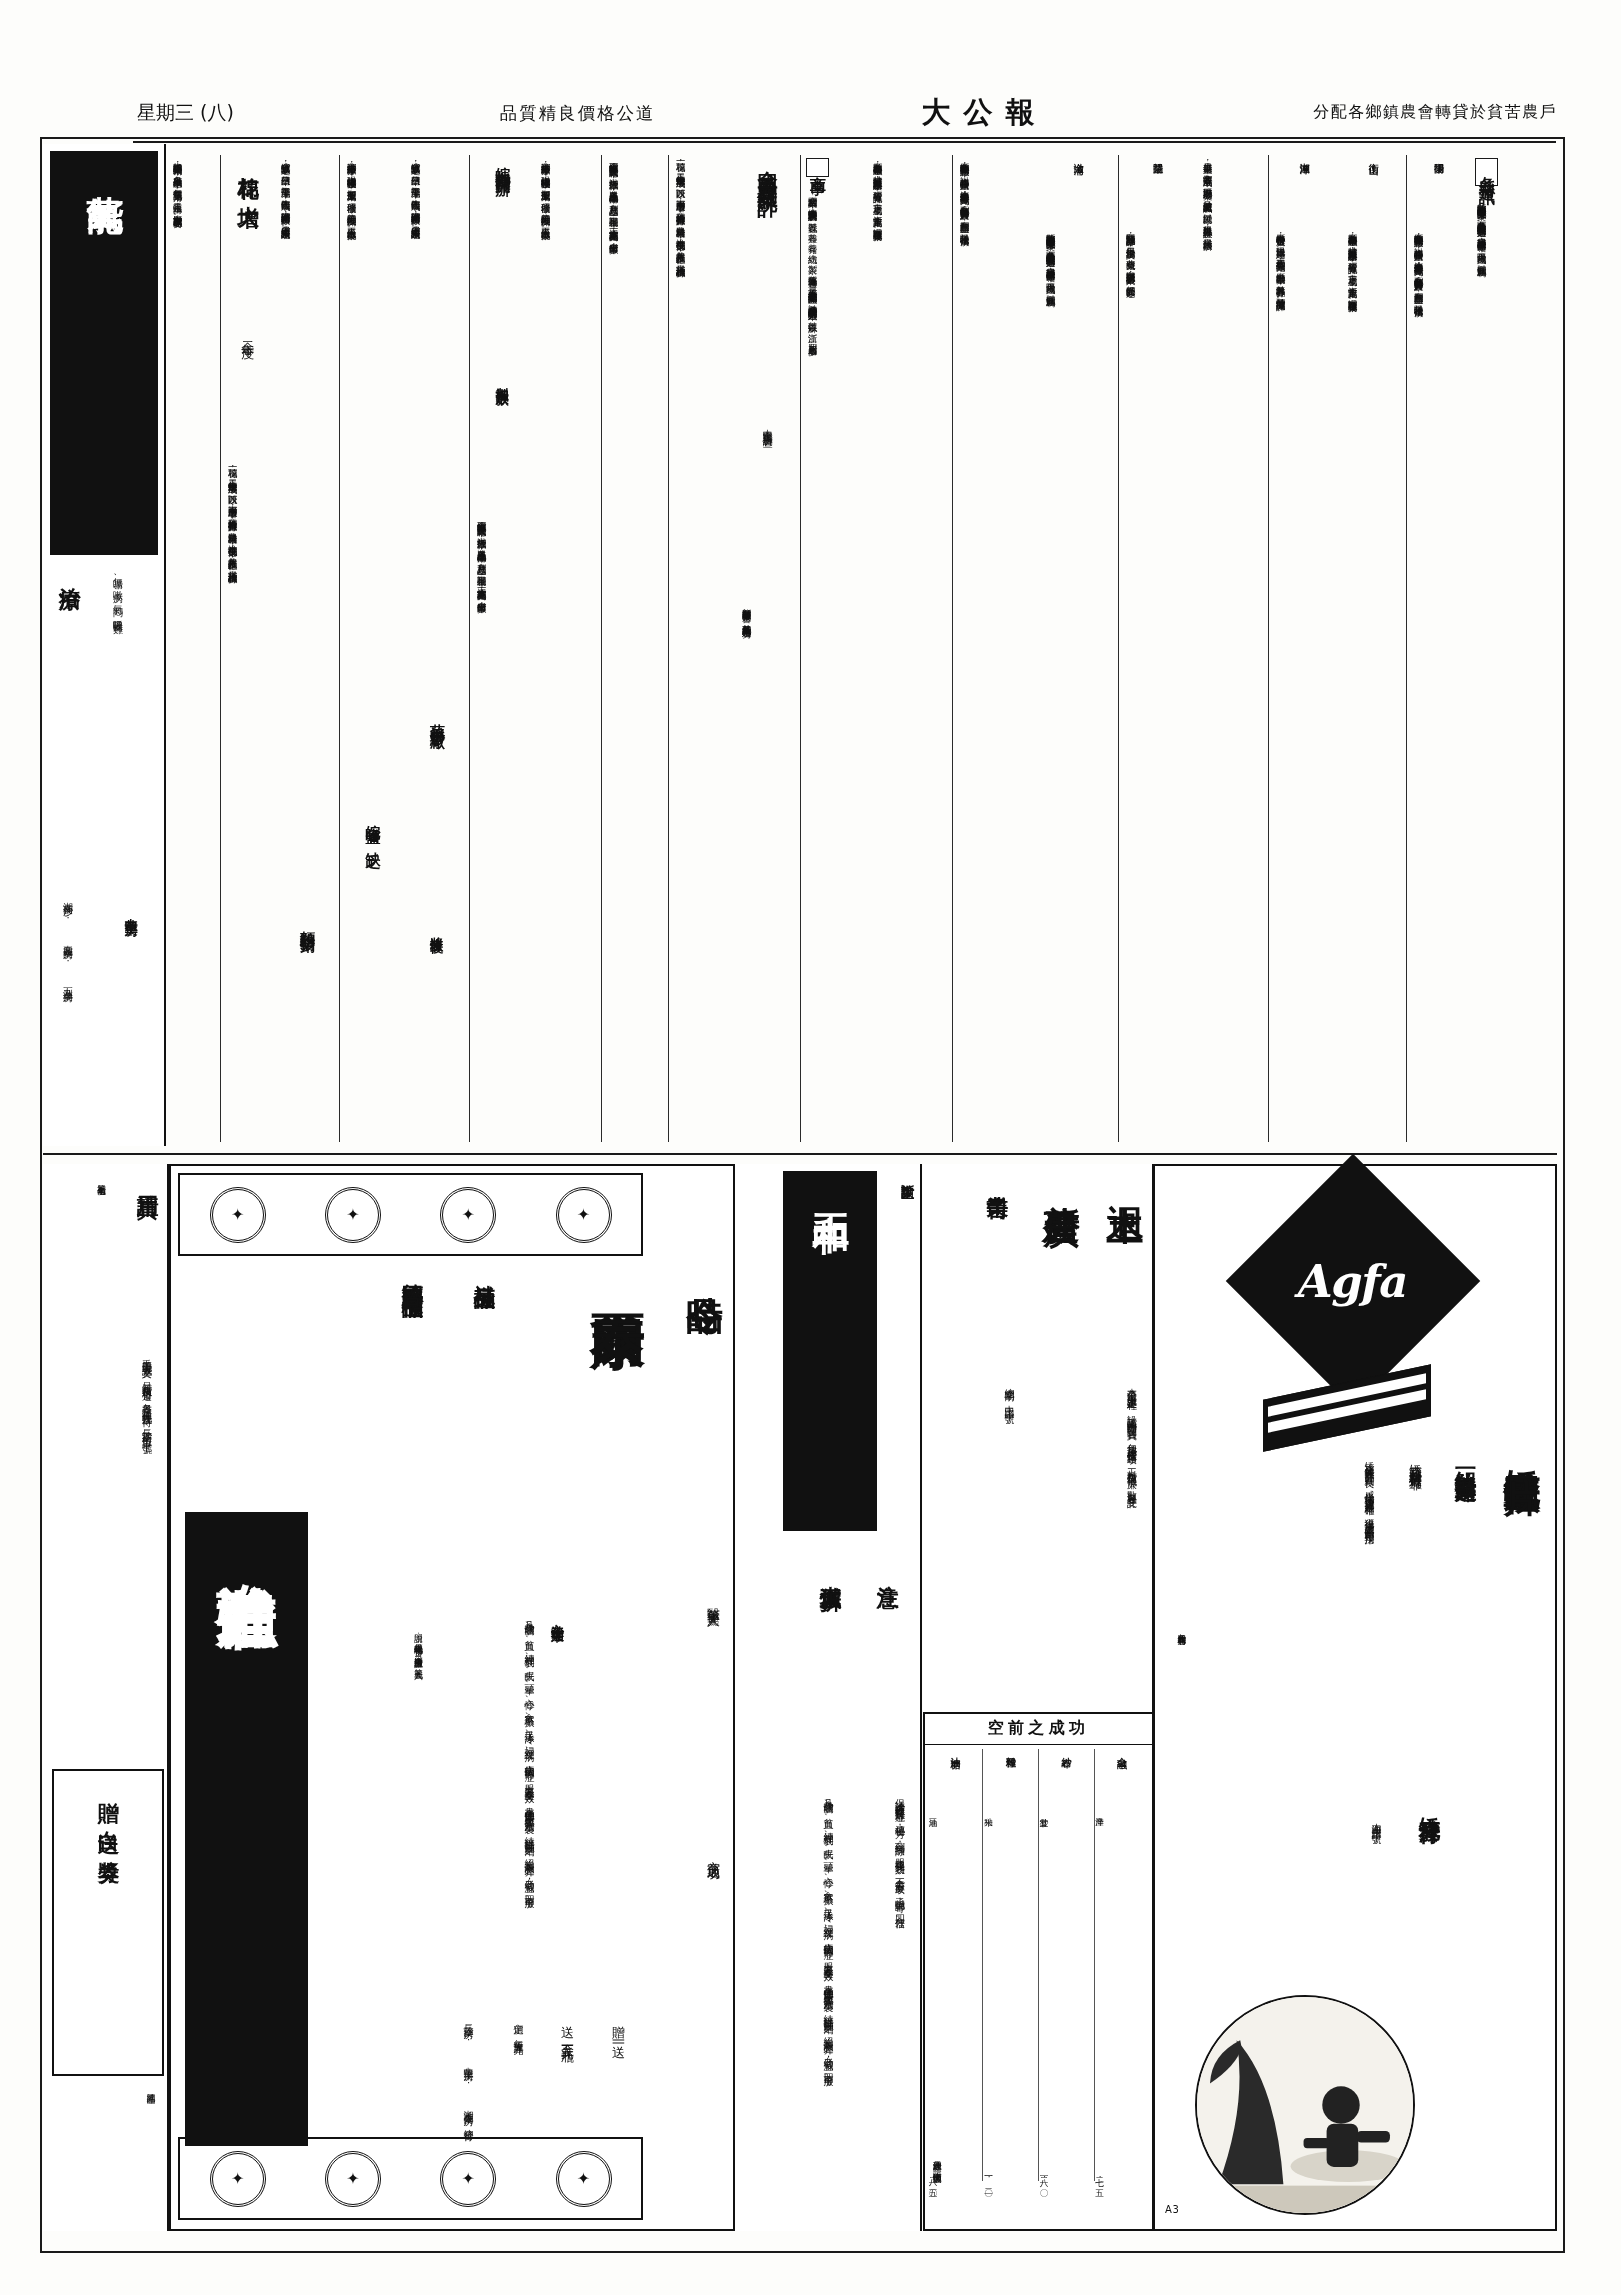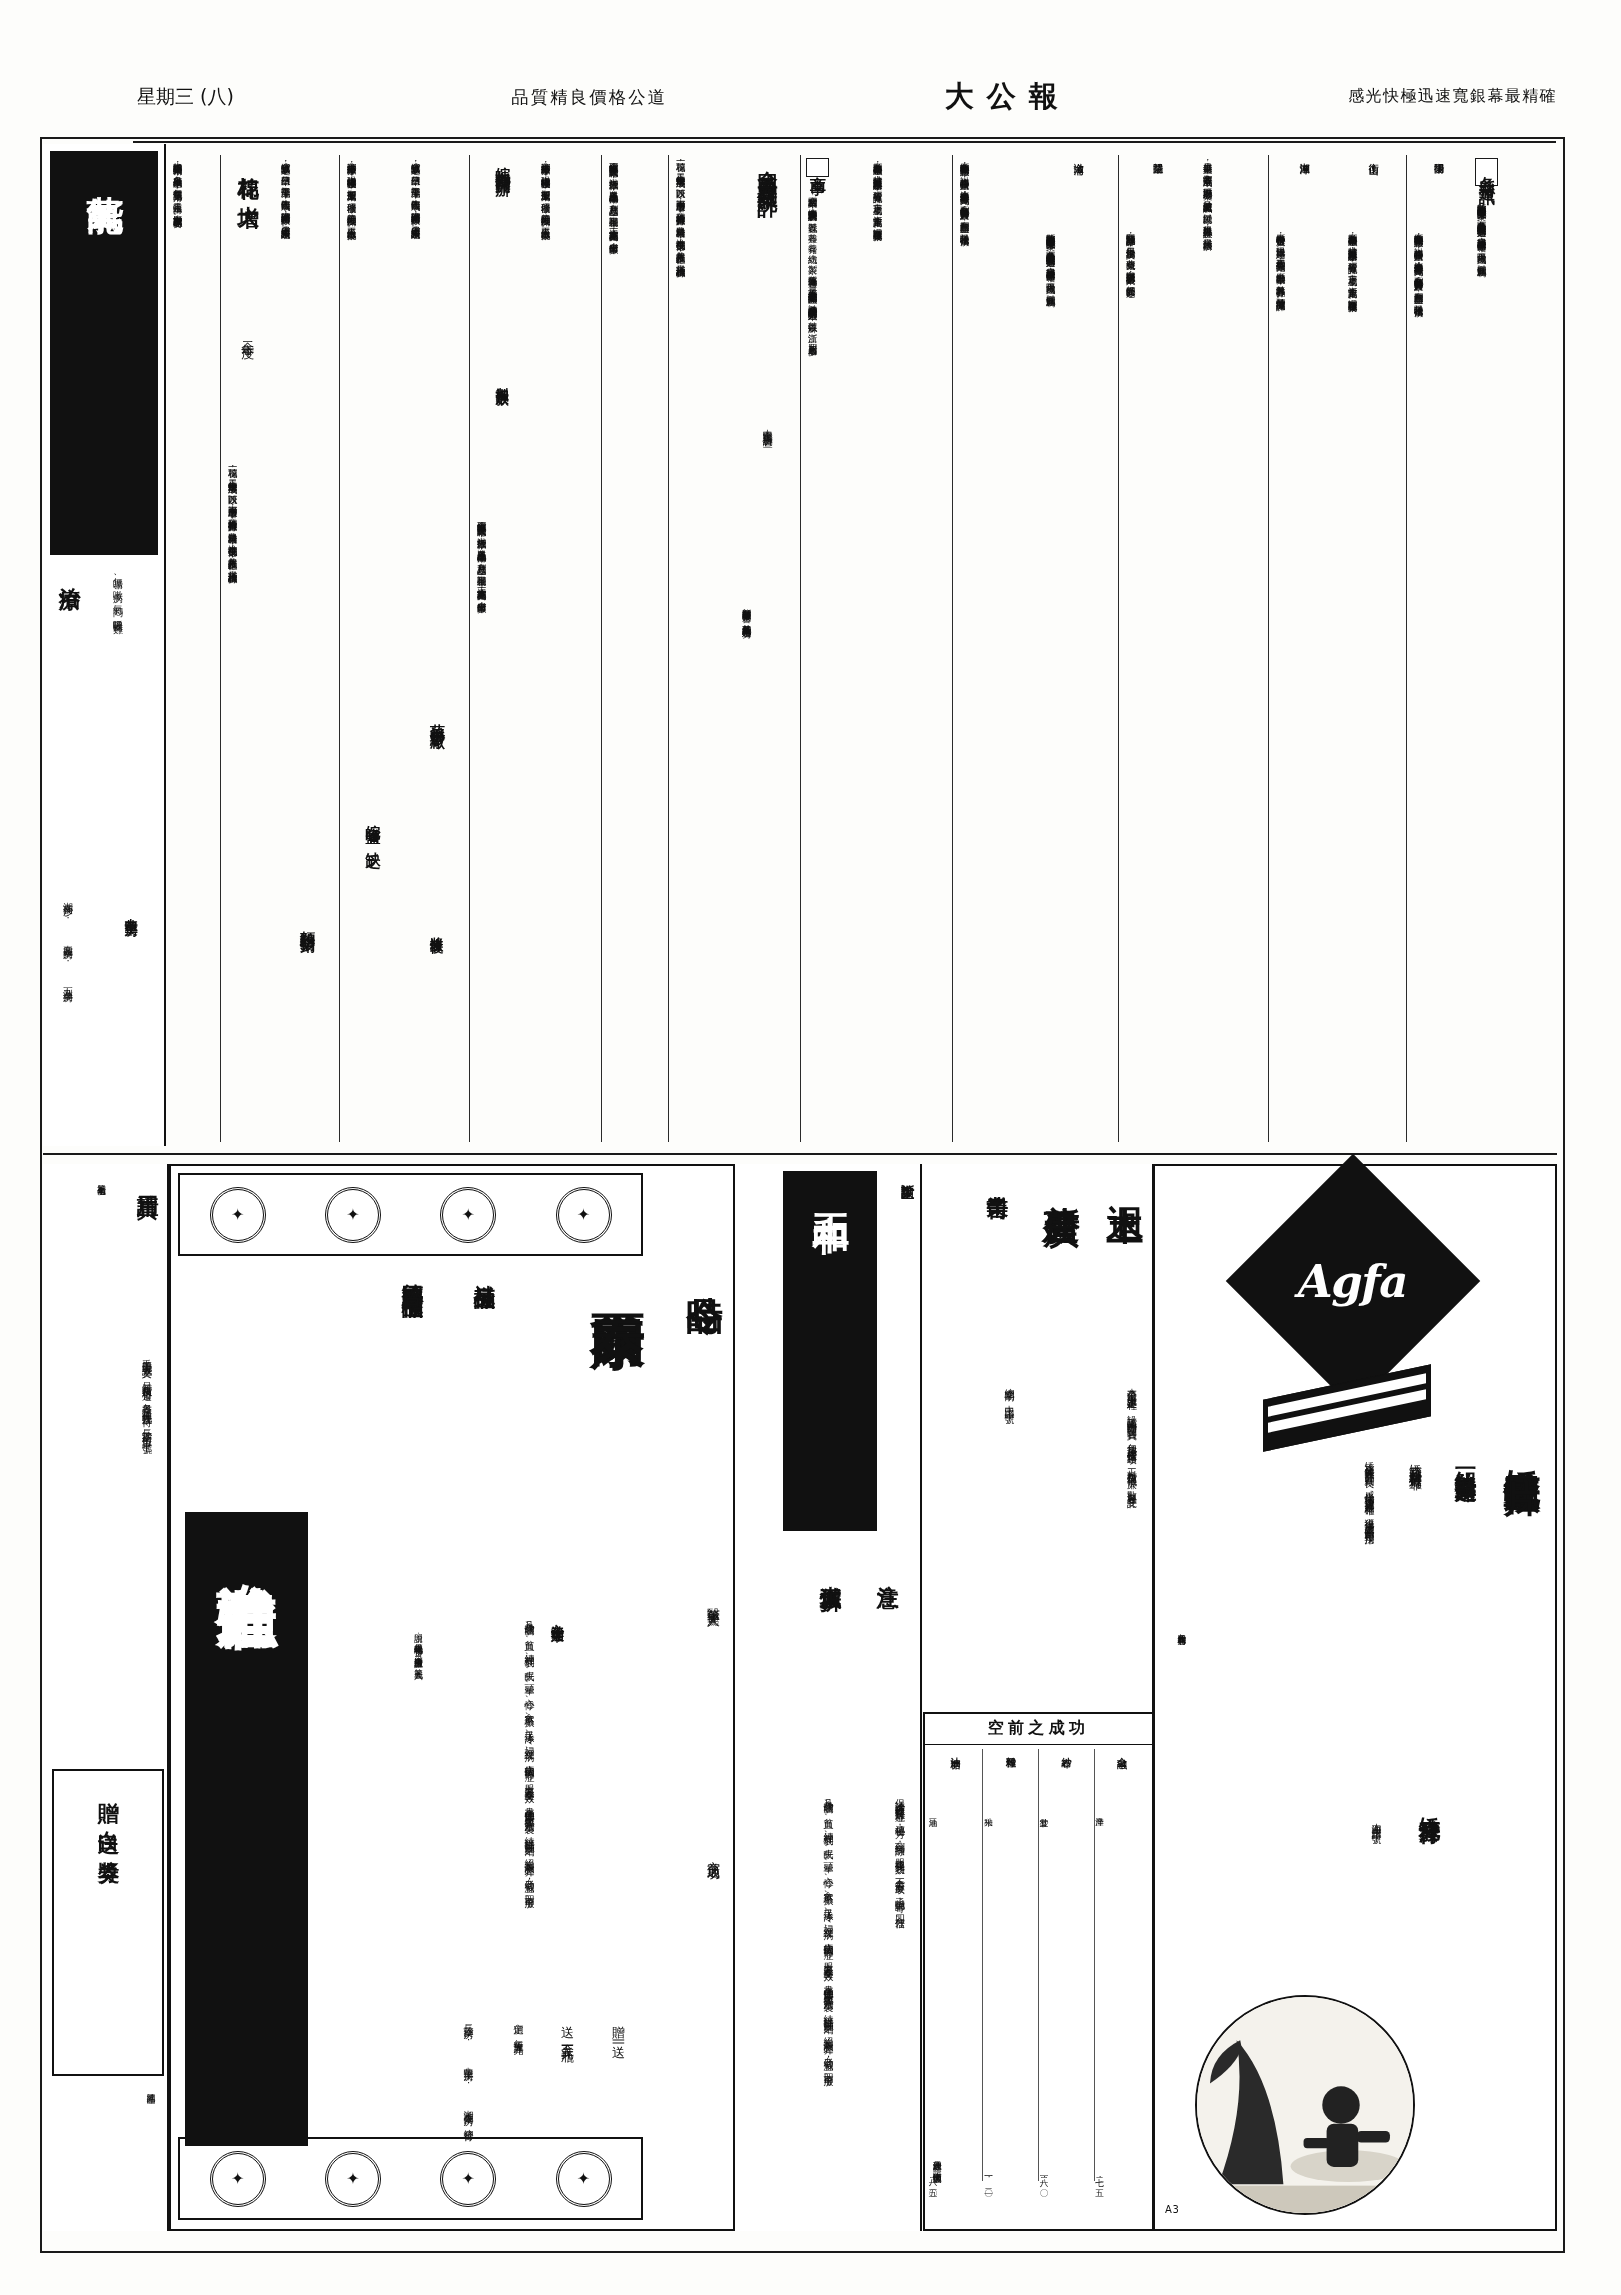--- a/index.html
+++ b/index.html
@@ -32,21 +32,21 @@
   }
   .tiny { font-size: 8.6px; line-height: 1.12em; letter-spacing: 0.4px; }
   .small { font-size: 10px; line-height: 1.15em; }
   .med { font-size: 13px; }
   .big { font-size: 21.6px; font-weight: bold; }
   .huge { font-size: 37px; font-weight: bold; }
 
   
   .masthead {
     position: absolute;
-    left: 137px; top: 78px;
+    left: 137px; top: 94px;
     width: 1420px; height: 37px;
     display: flex;
     align-items: center;
     justify-content: space-between;
     font-size: 19px;
   }
   .masthead .title {
     font-size: 29px;
     font-weight: bold;
     letter-spacing: 13px;
@@ -171,21 +171,21 @@
 <body>
 
 <div class="page">
 
   <div class="frame"></div>
 
   <div class="masthead">
     <span>星期三 (八)</span>
     <span class="issue">品質精良價格公道</span>
     <span class="title">大公報</span>
-    <span class="date">感光快極迅速寬銀幕最精確</span>
+    <span class="date">分配各鄉鎮農會轉貸於貧苦農戶</span>
   </div>
   <div class="rule-top"></div>
 
   <div class="colstack" style="left:1470px; top:155px; width:86px; height:987px;">
     <div class="col" style="width:86px;">
       <div class="v boxlabel" style="height:auto; margin:2.9px auto 7.2px auto; display:inline-block;">各縣通訊</div>
       <div class="v body" style="height:850px;">縣政府昨開縣政會議決定本年度地方預算案，各區公所經費及保安隊經費均照舊案通過，另議決整理戶口清查保甲冊籍，限兩月內完成，以便實施新縣制。</div>
     </div>
   </div>
 

